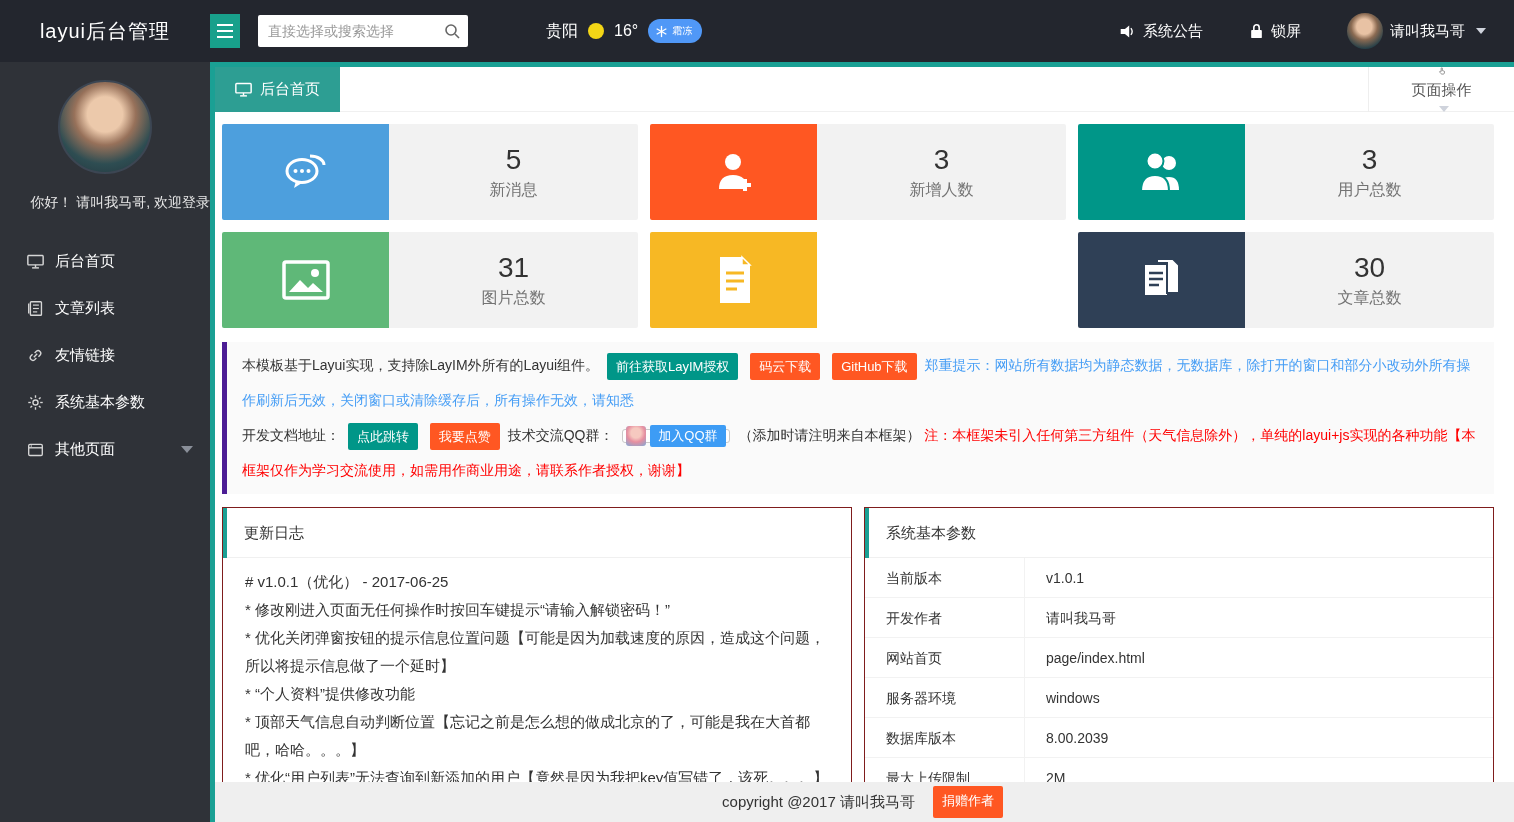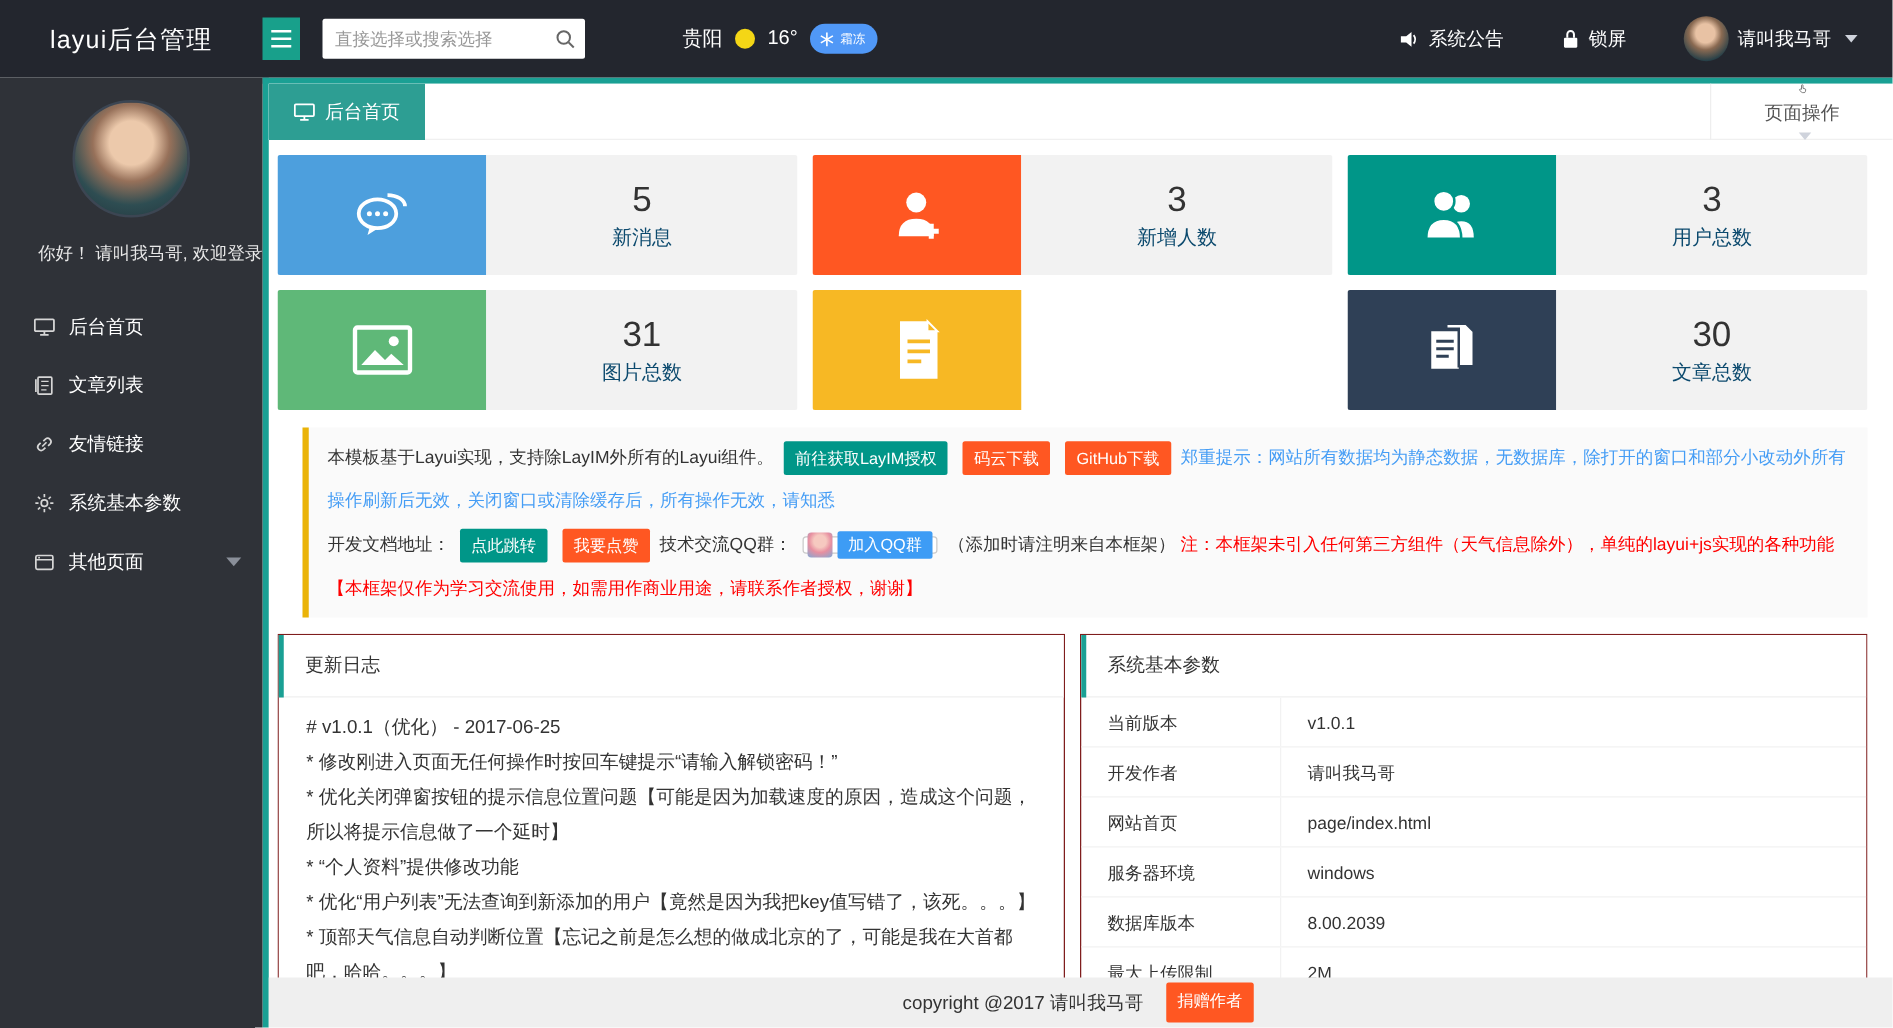--- a/index.html
+++ b/index.html
@@ -53,27 +53,27 @@
     gap:6px; color:#555; font-size:15px; cursor:pointer;flex-direction:column; }
   .content { padding:0 20px 0 7px; }
 
   
   .cards { display:grid; grid-template-columns:repeat(3,1fr); gap:12px; margin-top:12px; }
   .card { height:96px; display:flex; border-radius:2px; overflow:hidden; cursor:pointer; }
   .card-icon { width:167px; display:flex; align-items:center; justify-content:center; }
   .card-body { flex:1; background:#f2f2f2; display:flex; flex-direction:column;
     align-items:center; justify-content:center; }
   .card-num { font-size:28px; color:#333; }
-  .card-label { font-size:16px; color:#0c4a6e; margin-top:4px; }
+  .card-label { font-size:16px; color:#737373; margin-top:4px; }
   .bg-blue { background:#4d9fdd; } .bg-red { background:#ff5722; } .bg-teal { background:#009688; }
   .bg-green { background:#5fb878; } .bg-yellow { background:#f7b824; } .bg-navy { background:#2f4056; }
 
   
-  .notice { margin-top:14px; background:#fafafa; border-left:5px solid #eab308;
-    padding:6px 15px; font-size:14px; line-height:35px; color:#333;margin-left:20px; }
+  .notice { margin-top:14px; background:#fafafa; border-left:5px solid #4c1d95;
+    padding:6px 15px; font-size:14px; line-height:35px; color:#333; }
   .blue-text { color:#459df5; }
   .red-text { color:#ff0000; }
   .btn { display:inline-block; height:27px; line-height:27px; padding:0 9px; border-radius:2px;
     color:#fff; font-size:13px; margin:0 4px; vertical-align:middle; cursor:pointer; border:none; }
   .btn-teal { background:#009688; } .btn-orange { background:#ff5722; }
   .qq-btn { display:inline-flex; align-items:center; height:14px; background:#fff;
     border:1px solid #c9c9c9; border-radius:3px; padding:2px 3px; margin:0 5px; vertical-align:middle; cursor:pointer; }
   .qq-ico { width:20px; height:20px; border-radius:3px;
     background:radial-gradient(circle at 50% 35%, #f6c9c0 0 30%, #e78fa0 55%, #7fa8d6 100%); }
   .qq-label { background:#3d9cf5; color:#fff; font-size:13px; height:22px; line-height:22px;
@@ -348,22 +348,22 @@
     </div>
 
     <div class="panels">
       <section class="panel">
         <div class="panel-header">更新日志</div>
         <div class="log-body">
           <p># v1.0.1（优化） - 2017-06-25</p>
           <p>* 修改刚进入页面无任何操作时按回车键提示“请输入解锁密码！”</p>
           <p>* 优化关闭弹窗按钮的提示信息位置问题【可能是因为加载速度的原因，造成这个问题，所以将提示信息做了一个延时】</p>
           <p>* “个人资料”提供修改功能</p>
+          <p>* 顶部天气信息自动判断位置【忘记之前是怎么想的做成北京的了，可能是我在大首都吧，哈哈。。。】</p>
           <p>* 优化“用户列表”无法查询到新添加的用户【竟然是因为我把key值写错了，该死。。。】</p>
-          <p>* 顶部天气信息自动判断位置【忘记之前是怎么想的做成北京的了，可能是我在大首都吧，哈哈。。。】</p>
         </div>
       </section>
       <section class="panel">
         <div class="panel-header">系统基本参数</div>
         <div>
           <div class="param-row">
             <div class="param-label">当前版本</div>
             <div class="param-value">v1.0.1</div>
           </div>
           <div class="param-row">

